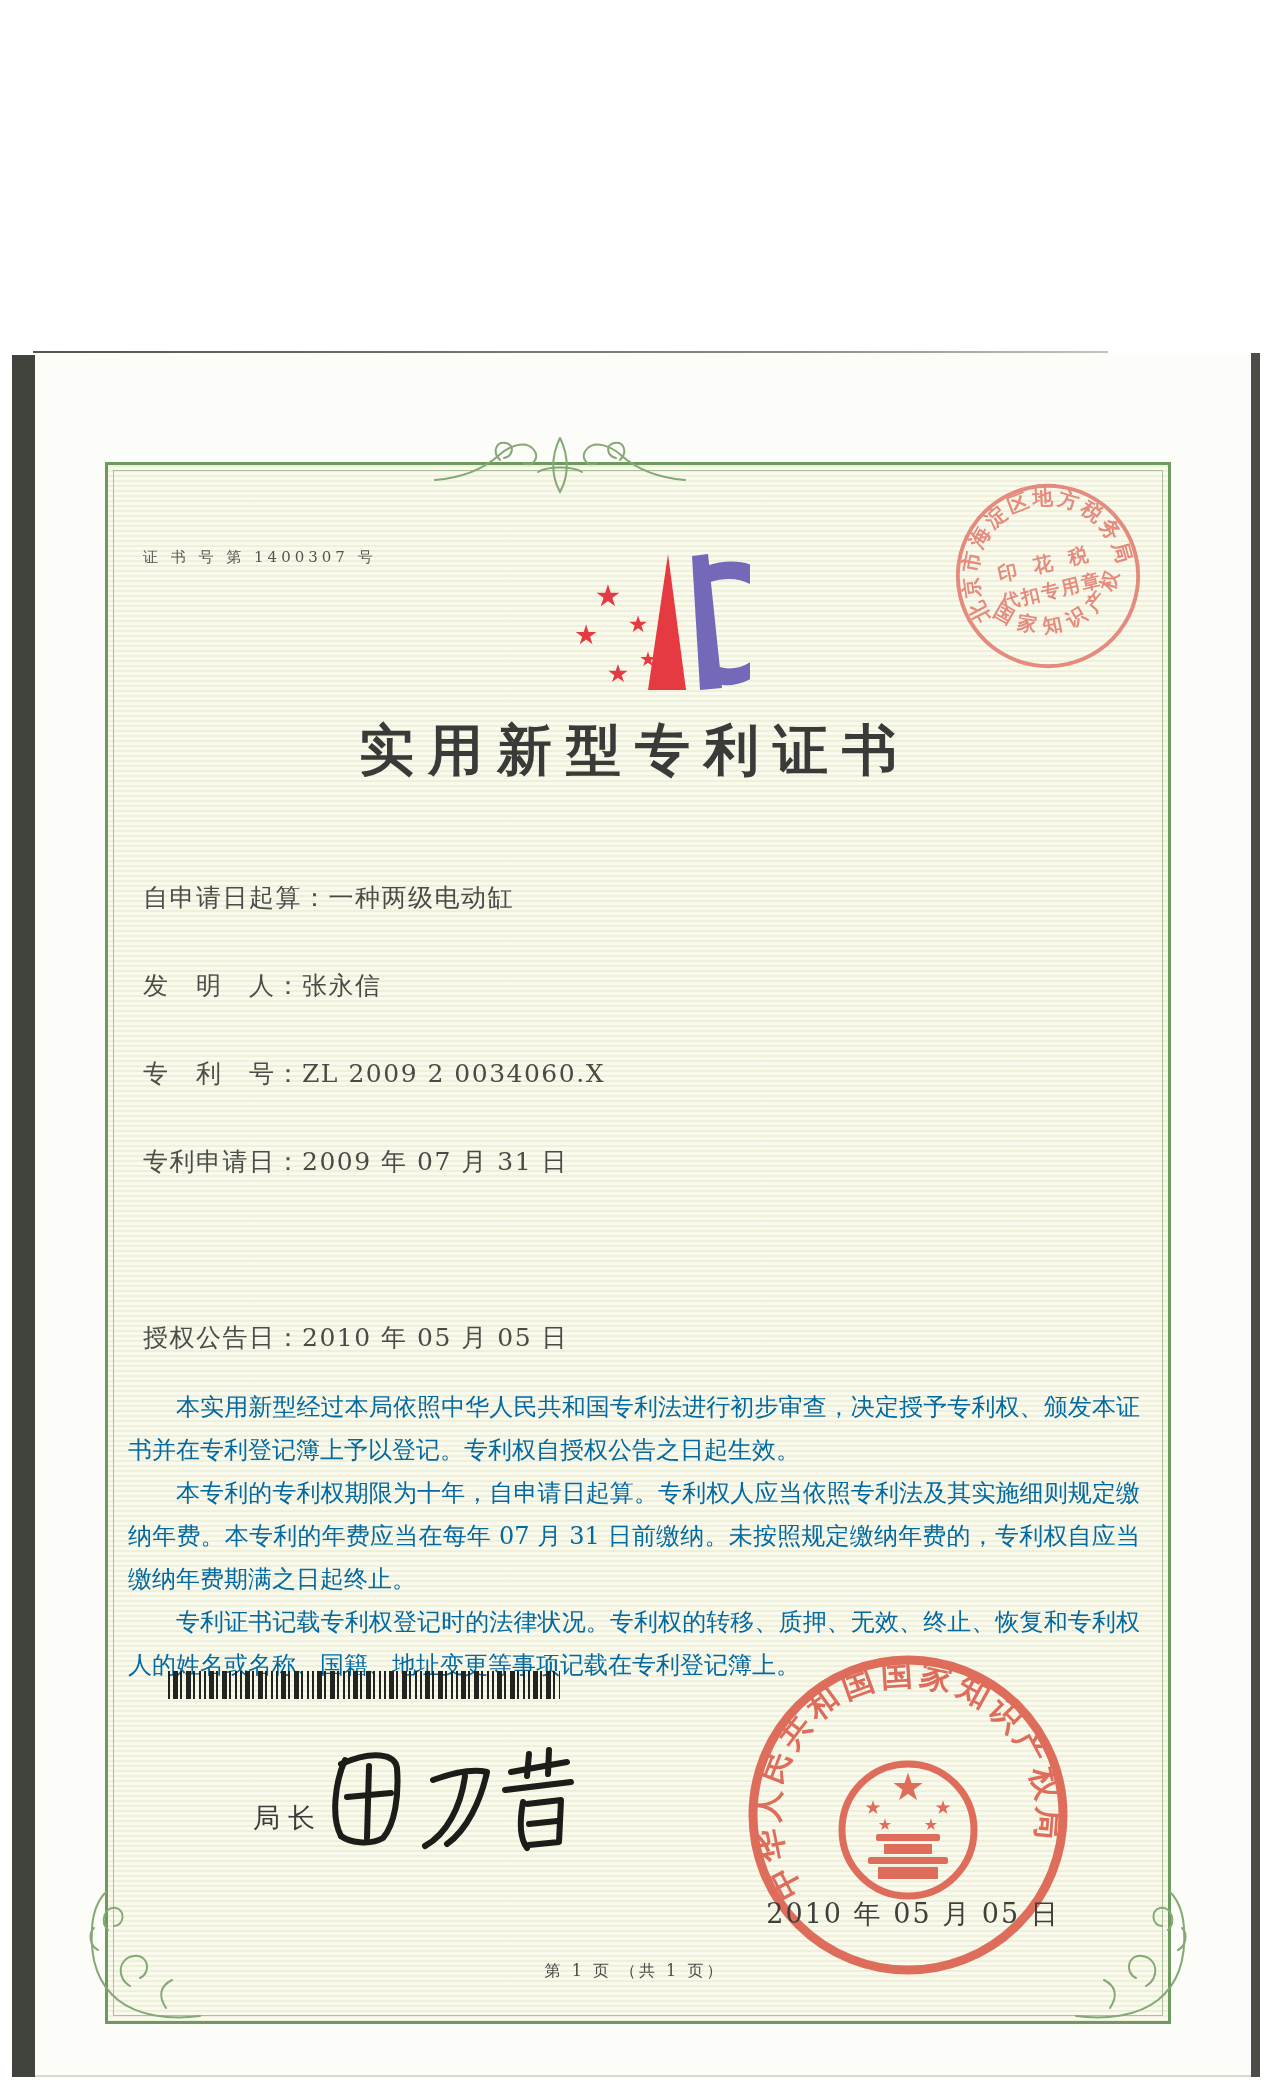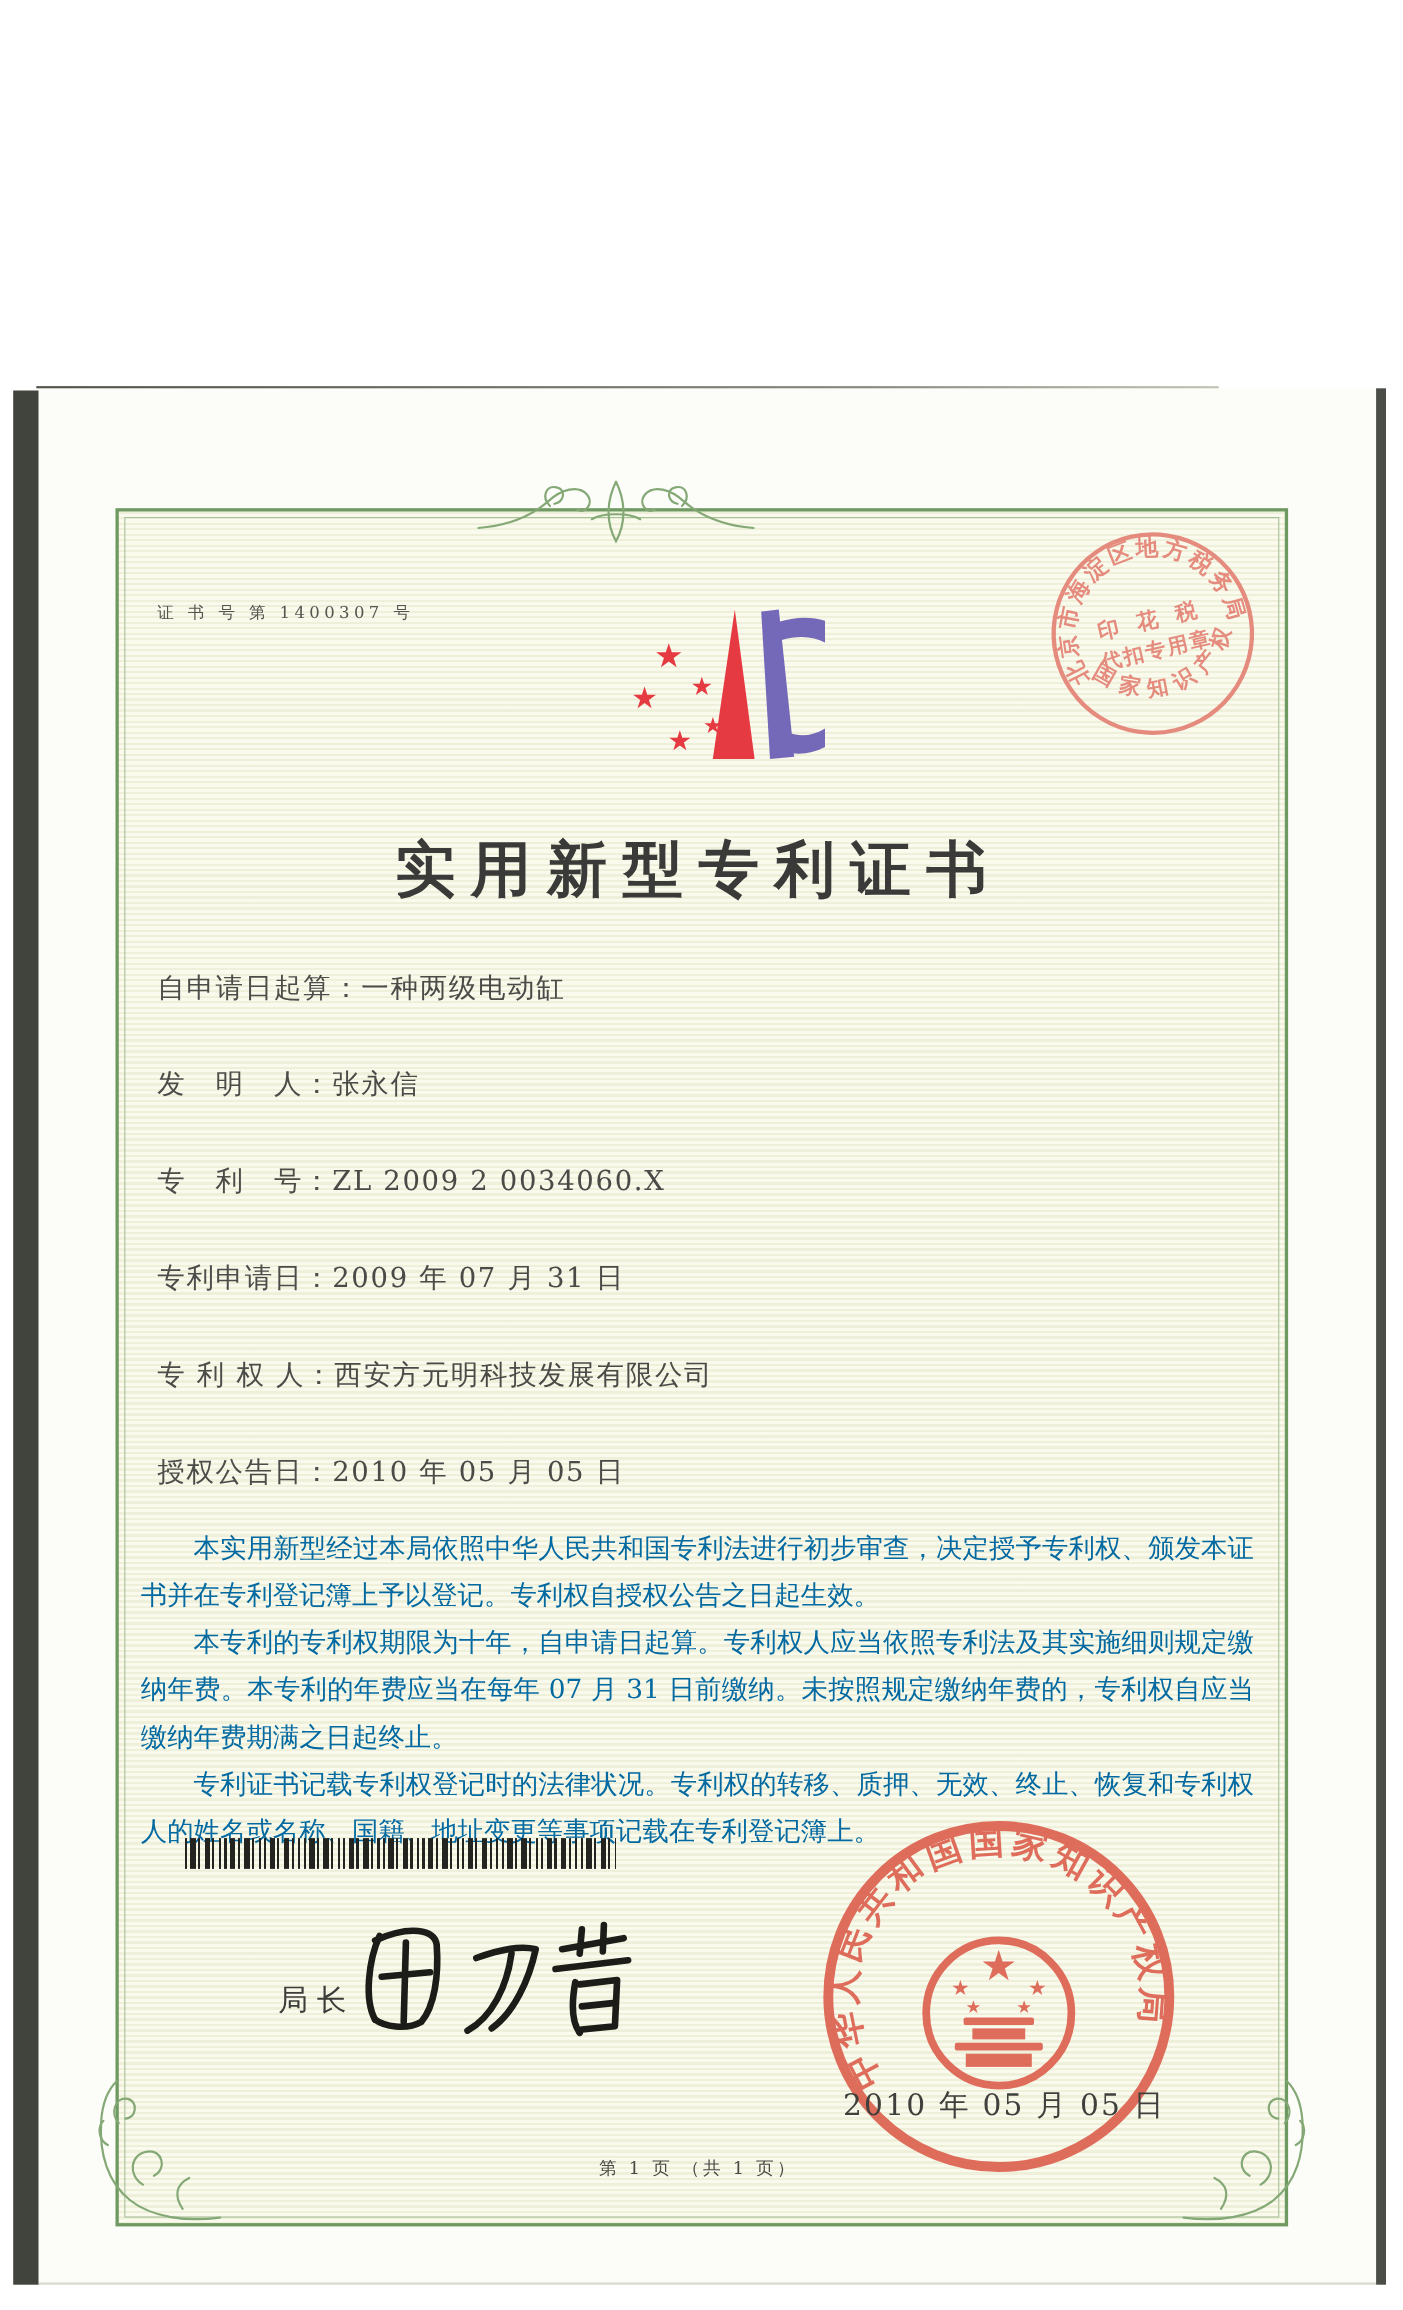--- a/index.html
+++ b/index.html
@@ -17,21 +17,21 @@
 
   
   .frame{left:105px;top:462px;width:1060px;height:1556px;border:3px solid #6e9a61;
          background-color:#f8f8e9;
          background-image:repeating-linear-gradient(180deg,rgba(213,219,180,.28) 0 2px,rgba(255,255,251,.22) 2px 5px);}
   .frame::before{content:"";position:absolute;inset:5px;border:1px solid #a8c199;}
 
   .cert-no{left:143px;top:548px;font-size:15px;letter-spacing:4px;color:#55554f;}
 
   .title{left:105px;top:714px;width:1060px;text-align:center;font-size:55px;font-weight:700;
-         letter-spacing:14px;color:#3a3a38;margin-top:40px;}
+         letter-spacing:14px;color:#3a3a38;}
 
   .field-row{left:143px;width:960px;font-size:25px;color:#4c4c48;letter-spacing:1.5px;white-space:nowrap;}
   .field-label{color:#4c4c48;}
   .field-value{color:#4a4a46;margin-top:34px;}
 
   .body-text{left:128px;top:1386px;width:1012px;font-size:24px;line-height:43px;color:#0369a1;
              text-align:justify;}
   .body-text p{margin:0;text-indent:2em;}
 
   .barcode{left:168px;top:1671px;width:392px;height:28px;
@@ -115,23 +115,20 @@
   </div>
   <div class="abs field-row" style="top:969px;">
     <span class="field-label">发　明　人：</span><span class="field-value">张永信</span>
   </div>
   <div class="abs field-row" style="top:1057px;">
     <span class="field-label">专　利　号：</span><span class="field-value">ZL 2009 2 0034060.X</span>
   </div>
   <div class="abs field-row" style="top:1145px;">
     <span class="field-label">专利申请日：</span><span class="field-value">2009 年 07 月 31 日</span>
   </div>
-  <div class="abs field-row" style="top:1233px;">
-    <span class="field-label">专 利 权 人：</span><span class="field-value">西安方元明科技发展有限公司</span>
-  </div>
   <div class="abs field-row" style="top:1321px;">
     <span class="field-label">授权公告日：</span><span class="field-value">2010 年 05 月 05 日</span>
   </div>
 
   <div class="abs body-text">
     <p>本实用新型经过本局依照中华人民共和国专利法进行初步审查，决定授予专利权、颁发本证书并在专利登记簿上予以登记。专利权自授权公告之日起生效。</p>
     <p>本专利的专利权期限为十年，自申请日起算。专利权人应当依照专利法及其实施细则规定缴纳年费。本专利的年费应当在每年 07 月 31 日前缴纳。未按照规定缴纳年费的，专利权自应当缴纳年费期满之日起终止。</p>
     <p>专利证书记载专利权登记时的法律状况。专利权的转移、质押、无效、终止、恢复和专利权人的姓名或名称、国籍、地址变更等事项记载在专利登记簿上。</p>
   </div>
 

